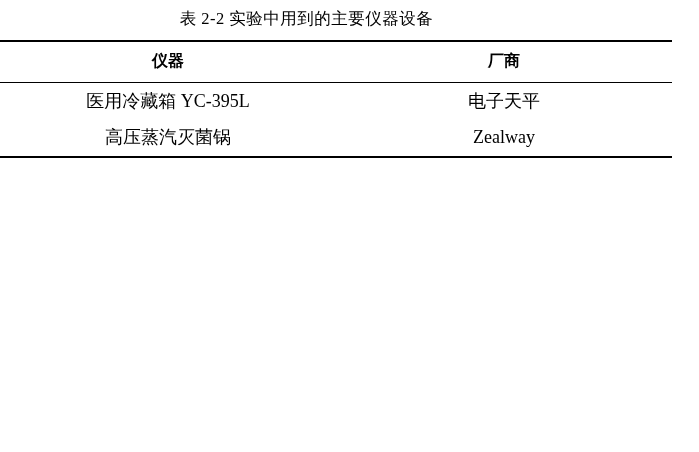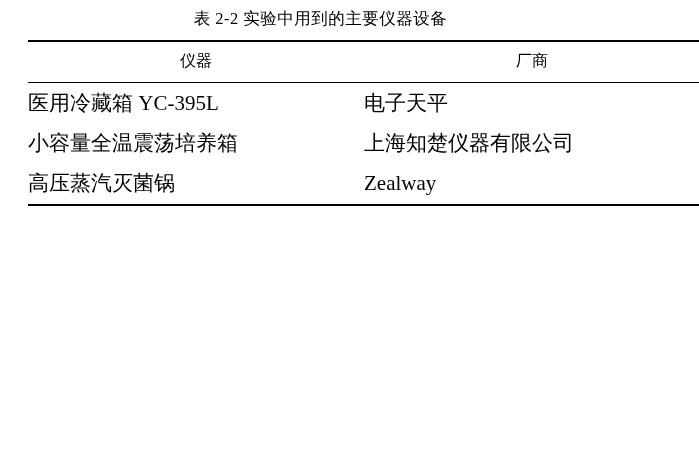--- a/index.html
+++ b/index.html
@@ -12,51 +12,51 @@
     height: 452px;
     font-family: "Liberation Serif", "DejaVu Serif", serif;
     color: #000000;
     overflow: hidden;
   }
   .page {
     width: 613px;
     height: 452px;
     position: relative;
     box-sizing: border-box;
-    padding-left: 28px;
   }
   .caption {
     text-align: center;
     font-size: 16.5px;
     letter-spacing: 0.5px;
     padding-top: 8px;
     padding-bottom: 10px;
     font-weight: 400;
   }
   table.instrument-table {
     width: 672px;
     margin: 0 auto;
     border-collapse: collapse;
     table-layout: fixed;
   }
   table.instrument-table thead th {
-    font-weight: 400;
+    font-weight: 700;
     font-size: 16px;
     text-align: center;
     padding: 9px 0 10px 0;
   }
   table.instrument-table thead tr {
     border-top: 2.2px solid #000;
     border-bottom: 1.4px solid #000;
   }
   table.instrument-table tbody tr:last-child {
     border-bottom: 2.2px solid #000;
   }
   table.instrument-table tbody td {
-    font-size: 21px;
+    text-align: center;
+    font-size: 18px;
     padding: 6.5px 0 6.5px 0;
     line-height: 1.3;
   }
   .col-a { width: 50%; }
   .col-b { width: 50%; }
 </style>
 </head>
 <body>
 
 <div class="page">
@@ -73,23 +73,19 @@
         <th>仪器</th>
         <th>厂商</th>
       </tr>
     </thead>
     <tbody>
       <tr>
         <td>医用冷藏箱 YC-395L</td>
         <td>电子天平</td>
       </tr>
       <tr>
-        <td>小容量全温震荡培养箱</td>
-        <td>上海知楚仪器有限公司</td>
-      </tr>
-      <tr>
         <td>高压蒸汽灭菌锅</td>
         <td>Zealway</td>
       </tr>
     </tbody>
   </table>
 
 </div>
 
 </body></html>

